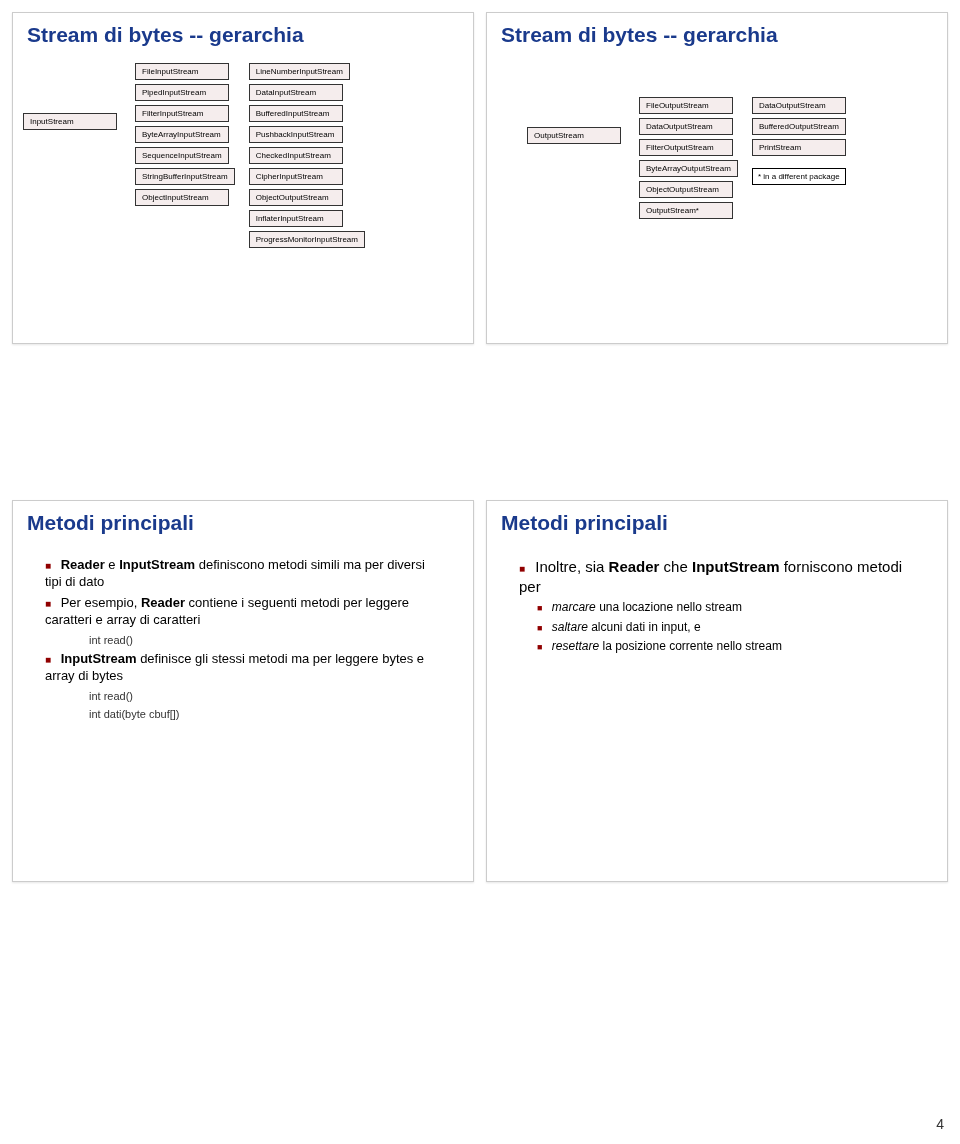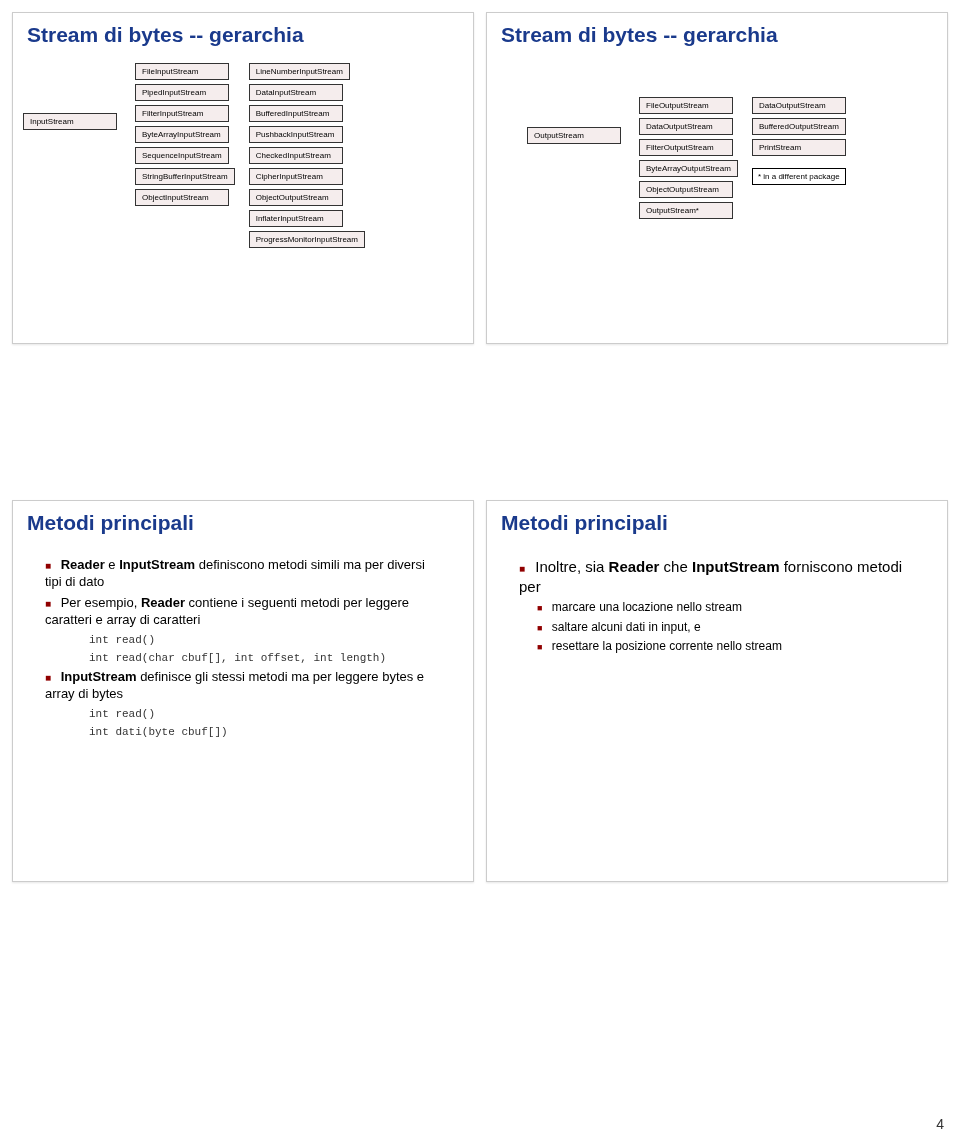--- a/index.html
+++ b/index.html
@@ -86,22 +86,22 @@
     color: #900000;
     margin-right: 6px;
     font-size: 9px;
   }
   .li {
     margin: 4px 8px;
     line-height: 1.3;
   }
   .indent1 { margin-left: 26px; font-size: 12px; }
   .indent2 { margin-left: 52px; font-size: 11px; color: #333; }
-  .code { font-family: Liberation Mono, monospace; color: #333; }
-  .italic { }
+  .code { font-family: Liberation Sans, sans-serif; color: #333; }
+  .italic { font-style: italic; }
   strong { font-weight: bold; }
 
   .pagenum {
     position: absolute;
     bottom: 12px;
     right: 16px;
     font-size: 14px;
     color: #333;
   }
 </style>
@@ -165,21 +165,20 @@
   <div class="slide slide-bl">
     <div class="slide-title">Metodi principali</div>
     <div class="body-content">
       <div class="li bullet-red">
         <strong>Reader</strong><span> e </span><strong>InputStream</strong><span> definiscono metodi simili ma per diversi tipi di dato</span>
       </div>
       <div class="li bullet-red">
         <span>Per esempio, </span><strong>Reader</strong><span> contiene i seguenti metodi per leggere caratteri e array di caratteri</span>
       </div>
       <div class="li indent2 code">int read()</div>
-      <div class="li indent2 code">int read(char cbuf[], int offset, int length)</div>
       <div class="li bullet-red">
         <strong>InputStream</strong><span> definisce gli stessi metodi ma per leggere bytes e array di bytes</span>
       </div>
       <div class="li indent2 code">int read()</div>
       <div class="li indent2 code">int dati(byte cbuf[])</div>
     </div>
   </div>
 
   <div class="slide slide-br">
     <div class="slide-title">Metodi principali</div>

